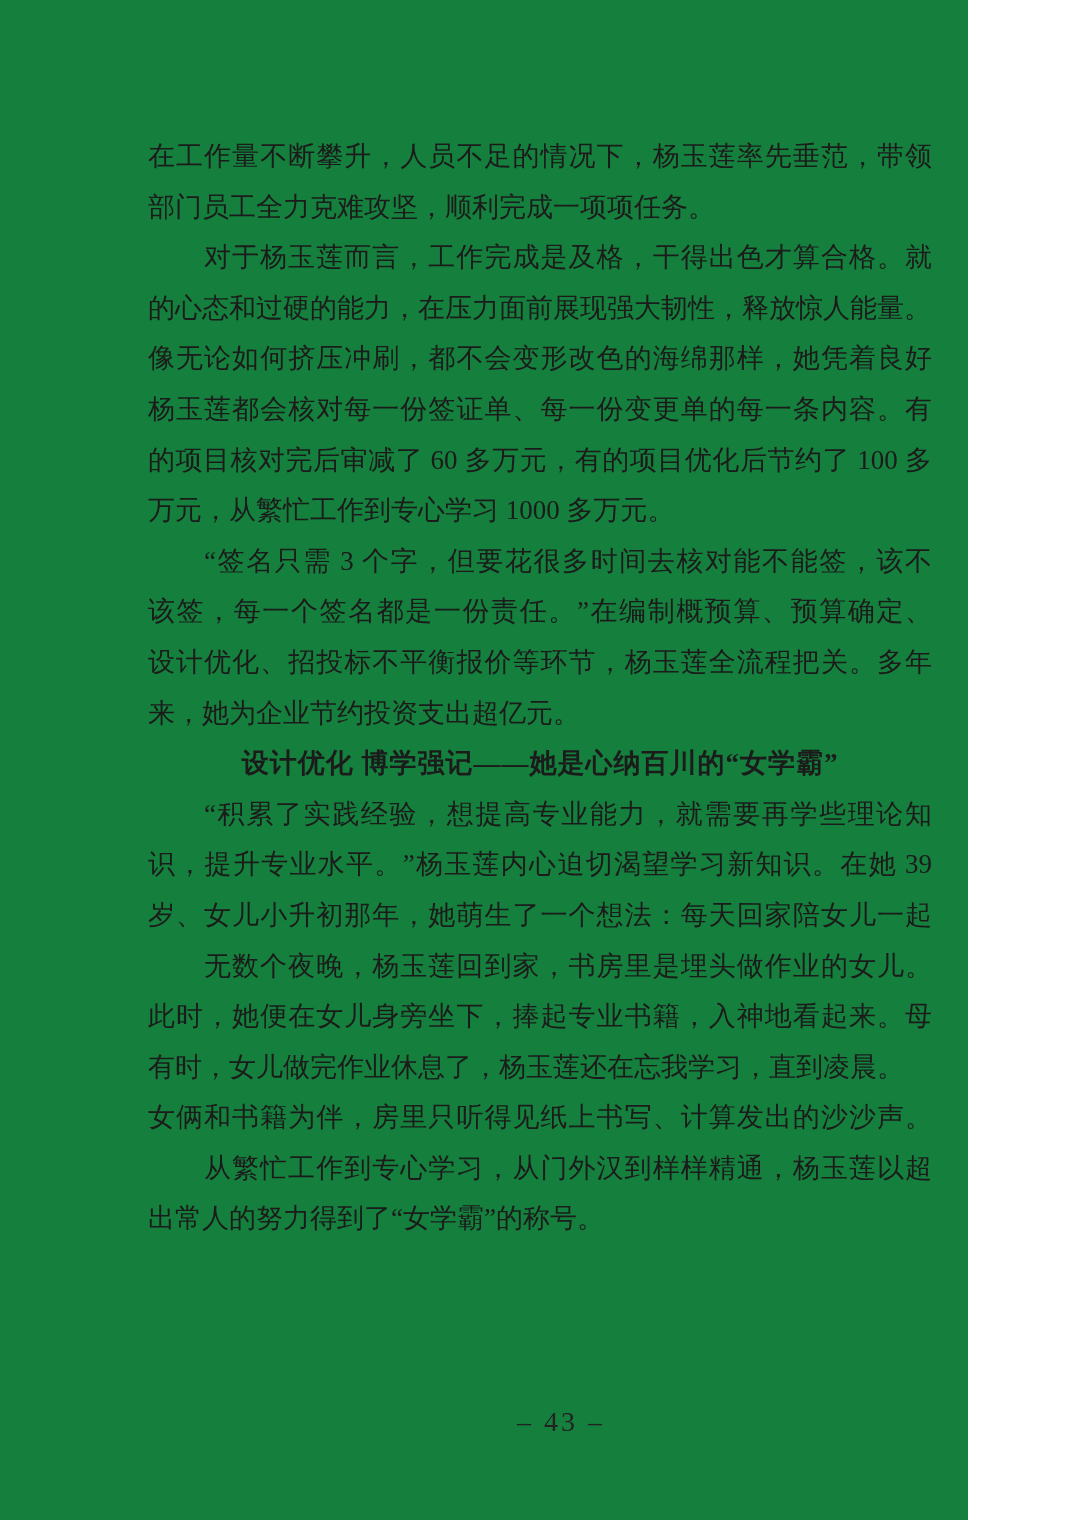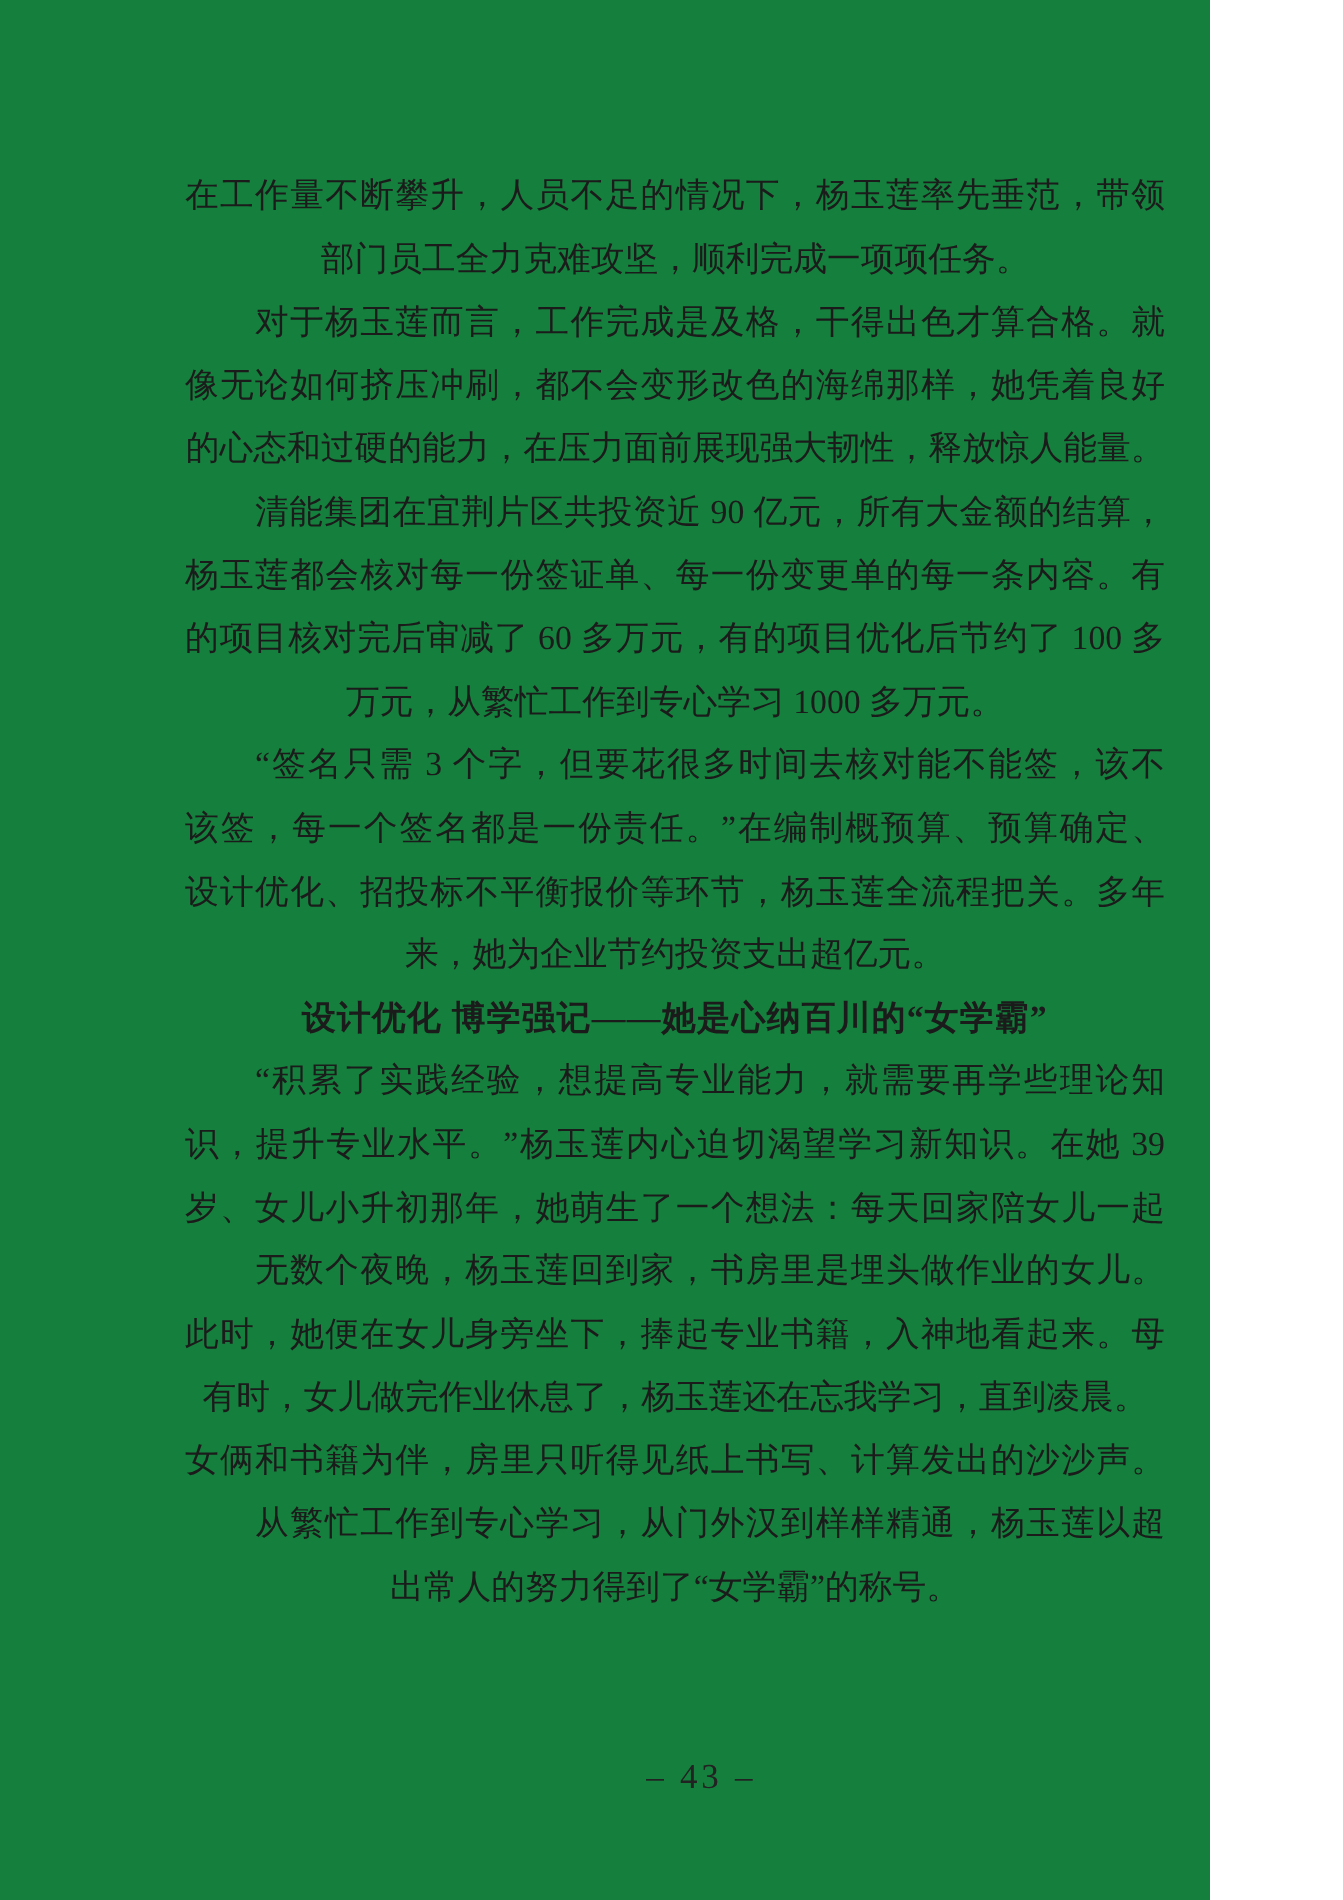--- a/index.html
+++ b/index.html
@@ -20,21 +20,20 @@
     left: 148px;
     top: 131px;
     width: 784px;
     color: #1b1b1b;
   }
   .line {
     font-size: 27px;
     line-height: 50.6px;
     height: 50.6px;
     white-space: nowrap;
-    text-align: center;
   }
   .line.fill {
     white-space: normal;
     text-align: justify;
     text-align-last: justify;
   }
   .line.indent {
     text-indent: 56px;
   }
   .heading {
@@ -61,25 +60,24 @@
 <body>
 
 <div class="page">
   <div class="doc">
       <div>
         <div class="line fill">在工作量不断攀升，人员不足的情况下，杨玉莲率先垂范，带领</div>
         <div class="line">部门员工全力克难攻坚，顺利完成一项项任务。</div>
       </div>
       <div>
         <div class="line fill indent">对于杨玉莲而言，工作完成是及格，干得出色才算合格。就</div>
+        <div class="line">的心态和过硬的能力，在压力面前展现强大韧性，释放惊人能量。</div>
         <div class="line fill">像无论如何挤压冲刷，都不会变形改色的海绵那样，她凭着良好</div>
-        <div class="line">的心态和过硬的能力，在压力面前展现强大韧性，释放惊人能量。</div>
       </div>
       <div>
-        <div class="line fill indent">清能集团在宜荆片区共投资近 90 亿元，所有大金额的结算，</div>
         <div class="line fill">杨玉莲都会核对每一份签证单、每一份变更单的每一条内容。有</div>
         <div class="line fill">的项目核对完后审减了 60 多万元，有的项目优化后节约了 100 多</div>
         <div class="line">万元，从繁忙工作到专心学习 1000 多万元。</div>
       </div>
       <div>
         <div class="line fill indent">“签名只需 3 个字，但要花很多时间去核对能不能签，该不</div>
         <div class="line fill">该签，每一个签名都是一份责任。”在编制概预算、预算确定、</div>
         <div class="line fill">设计优化、招投标不平衡报价等环节，杨玉莲全流程把关。多年</div>
         <div class="line">来，她为企业节约投资支出超亿元。</div>
       </div>

